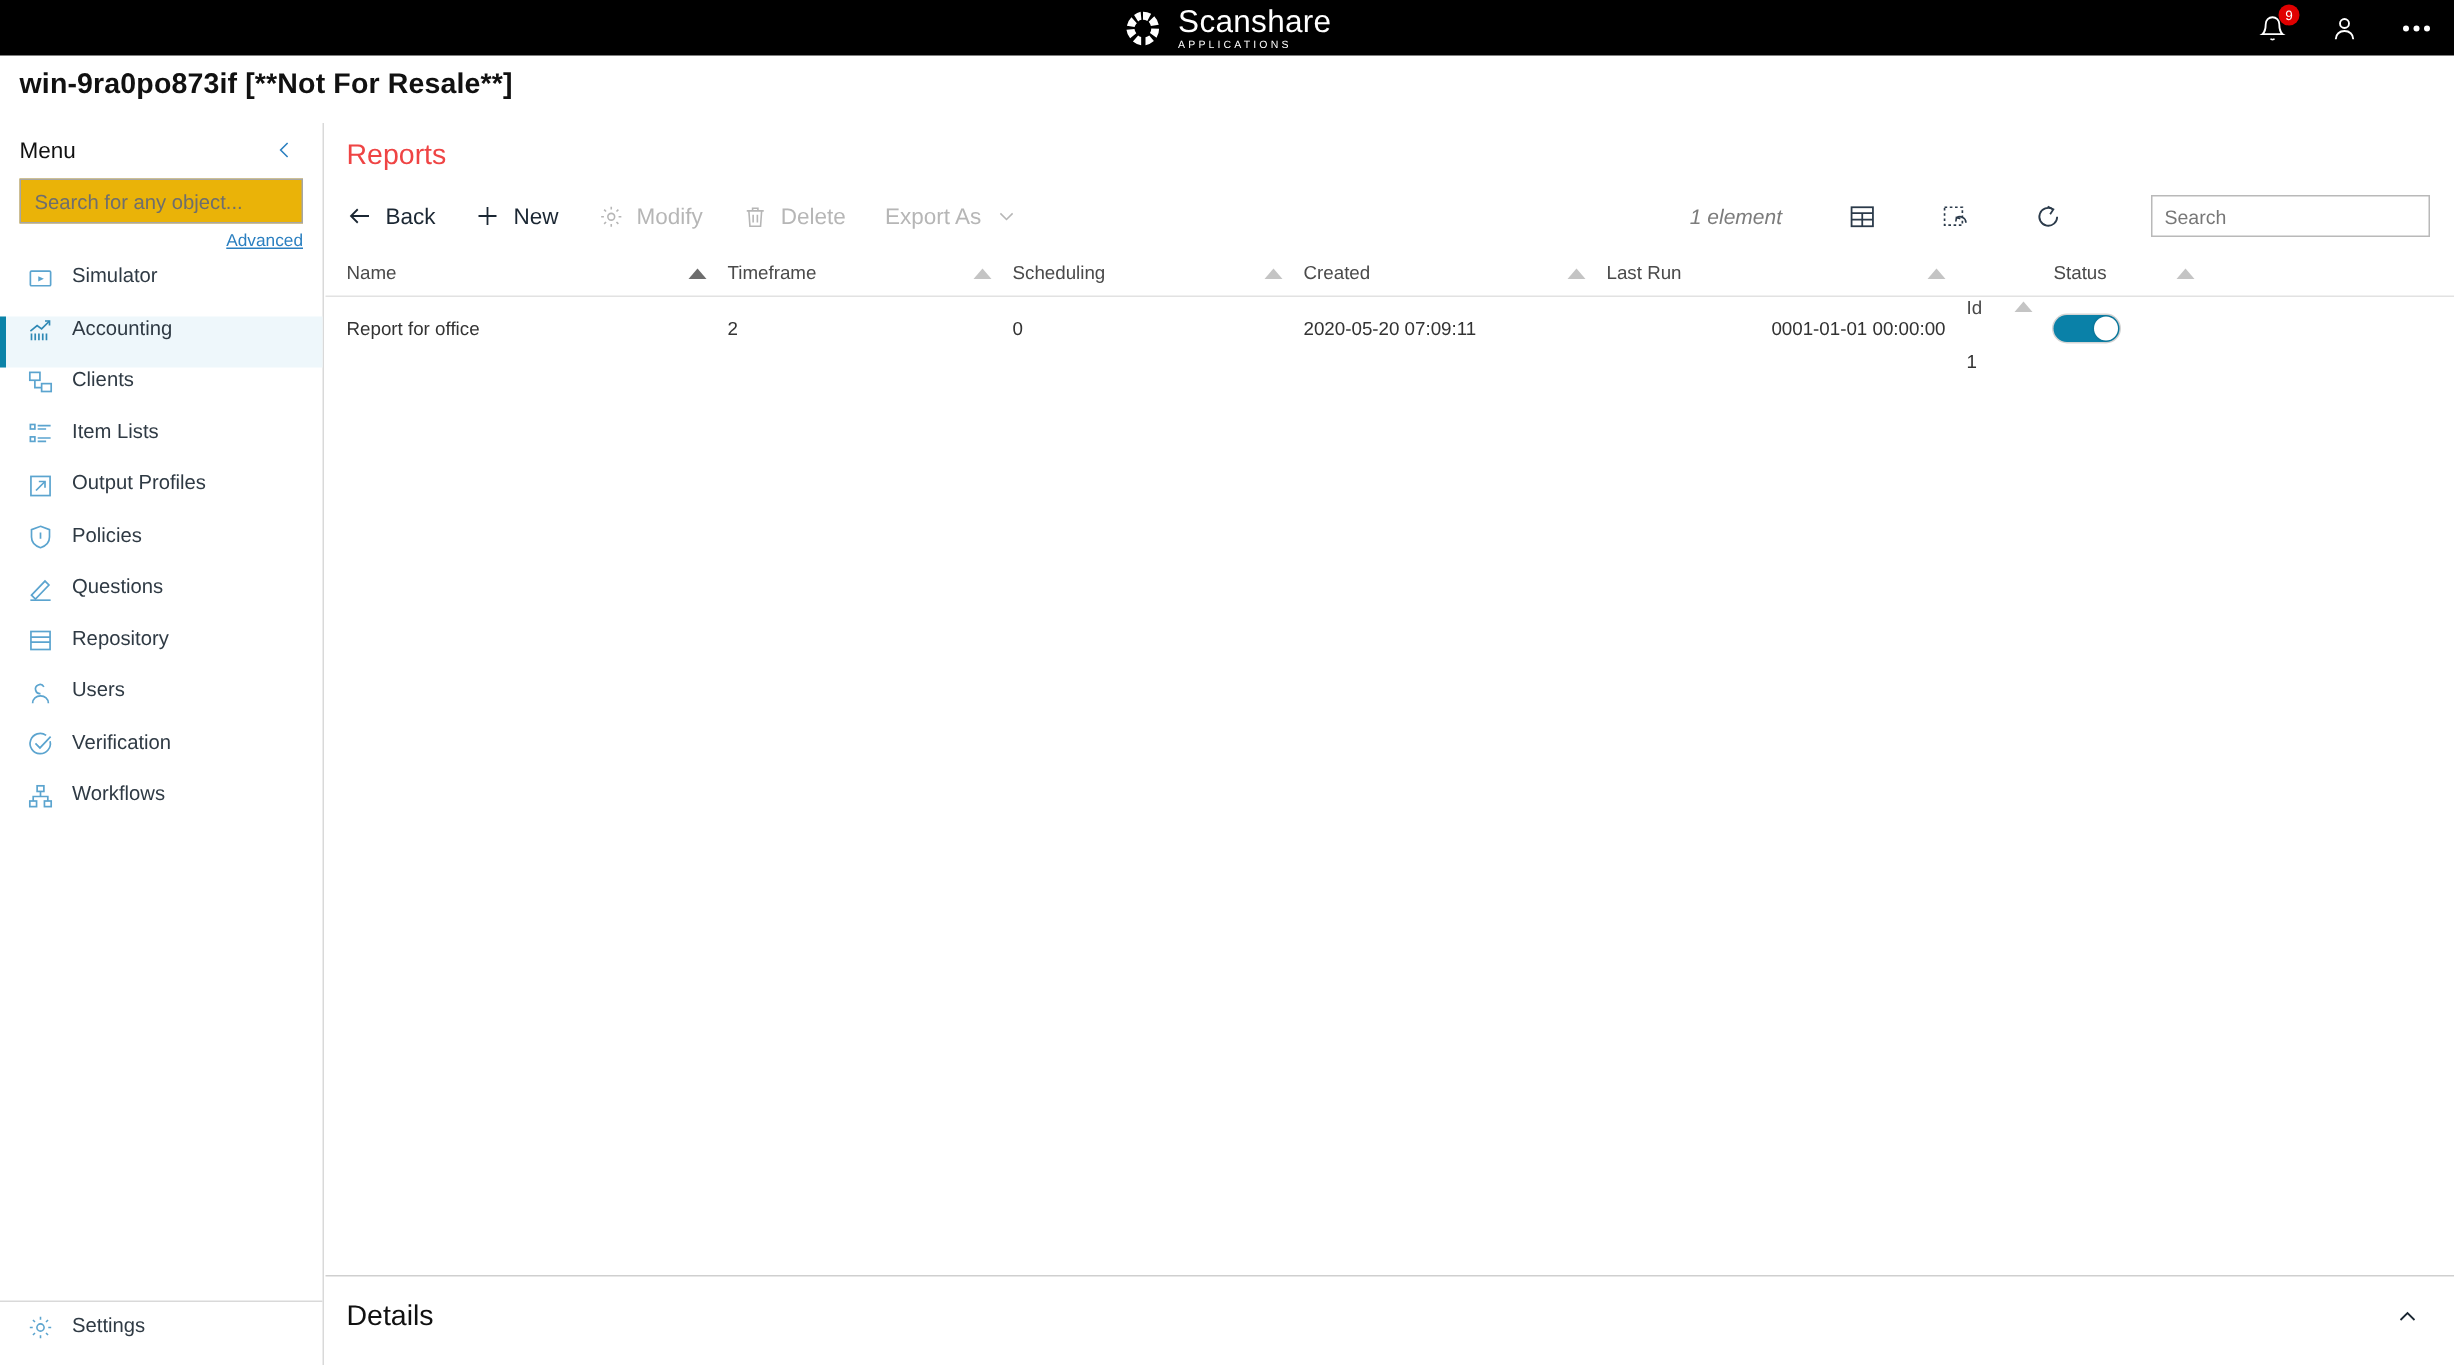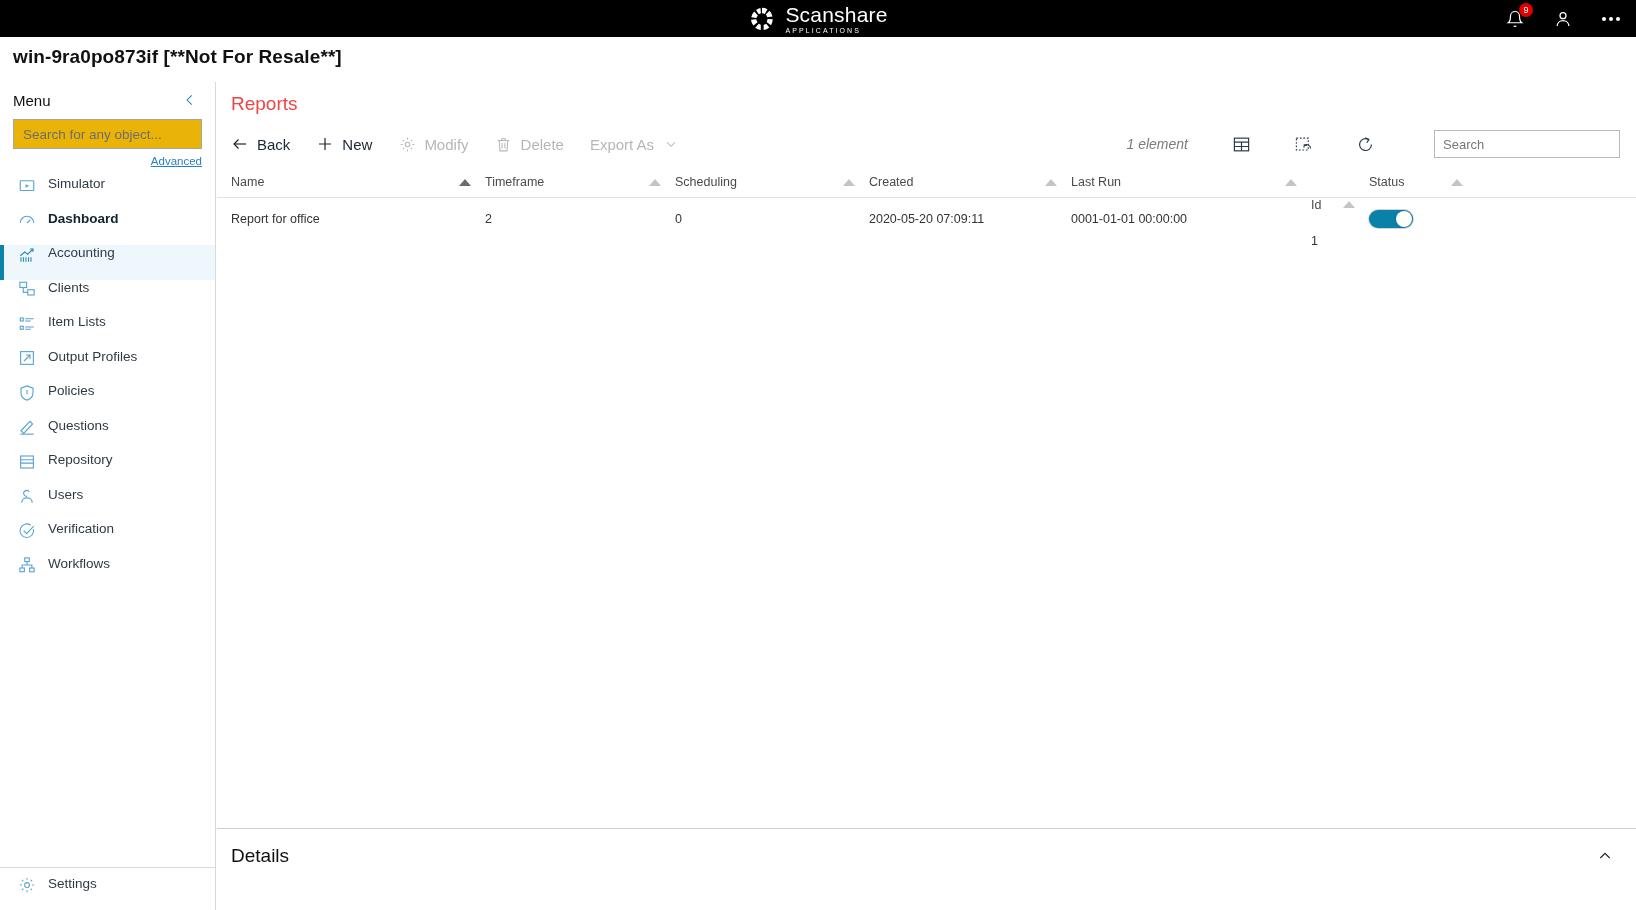--- a/index.html
+++ b/index.html
@@ -167,21 +167,21 @@
     height: 42px;
     font-size: 12.5px; color: #333;
     border-bottom: 1px solid transparent;
   }
   .td { padding-right: 14px; }
 
   .col-name { width: 268px; padding-left: 14px; }
   .col-timeframe { width: 190px; }
   .col-sched { width: 194px; }
   .col-created { width: 202px; }
-  .col-lastrun { width: 240px; }
+  .col-lastrun { width: 240px; text-align: right; }
   .col-id { width: 58px; margin-top: 45px; }
   .col-status { width: 108px; }
 
   .thead .col-name { width: 268px; padding-left: 14px; }
 
   .toggle {
     width: 44px; height: 18px; border-radius: 10px;
     background: #0a81a8; position: relative; cursor: pointer;
     box-shadow: 0 0 0 1px #d5d5d5;
   }
@@ -190,21 +190,21 @@
     width: 16px; height: 16px; border-radius: 50%;
     background: #ffffff; display: block;
     box-shadow: 0 0 2px rgba(0,0,0,.25);
   }
 
   .grid-body { height: 560px; }
 
   
   .details {
     position: absolute; left: 0; bottom: 0;
-    width: 100%; height: 82px;
+    width: 100%; height: 60px;
     border-top: 1px solid #cfcfcf;
     background: #fff;
   }
   .details-head {
     display: flex; align-items: center; justify-content: space-between;
     padding: 16px 20px 0 14px;
   }
   .details-title { font-size: 19px; color: #111; }
   .details-chev { cursor: pointer; color: #1b2733; width: 22px; height: 22px; display:flex; align-items:center; justify-content:center; }
 </style>
@@ -285,29 +285,20 @@
     <div class="nav-item">
       <span class="nav-ico">
         <svg width="18" height="18" viewBox="0 0 24 24" fill="none" stroke="#5ba4cf" stroke-width="1.5">
           <rect x="3" y="5" width="18" height="13" rx="1"></rect>
             <path d="M10 9.5 L15 11.8 L10 14.2 Z" fill="#5ba4cf" stroke="none"></path>
         </svg>
       </span>
       <span>Simulator</span>
     </div>
 
-    <div class="nav-item bold">
-      <span class="nav-ico">
-        <svg width="18" height="18" viewBox="0 0 24 24" fill="none" stroke="#5ba4cf" stroke-width="1.5">
-          <path d="M3 16 A9 9 0 0 1 21 16"></path>
-            <path d="M12 16 L16.5 11.5"></path>
-        </svg>
-      </span>
-      <span>Dashboard</span>
-    </div>
 
     <div class="nav-item active">
       <span class="nav-ico">
         <svg width="18" height="18" viewBox="0 0 24 24" fill="none" stroke="#2f89b5" stroke-width="1.5">
           <path d="M3 13 L9 8 L13 11 L20 4"></path>
             <path d="M16 4 L20 4 L20 8"></path>
           <path d="M4 15 L4 21 M7.3 15 L7.3 21 M10.6 15 L10.6 21 M14 15 L14 21 M17.3 15 L17.3 21"></path>
         </svg>
       </span>
       <span>Accounting</span>

